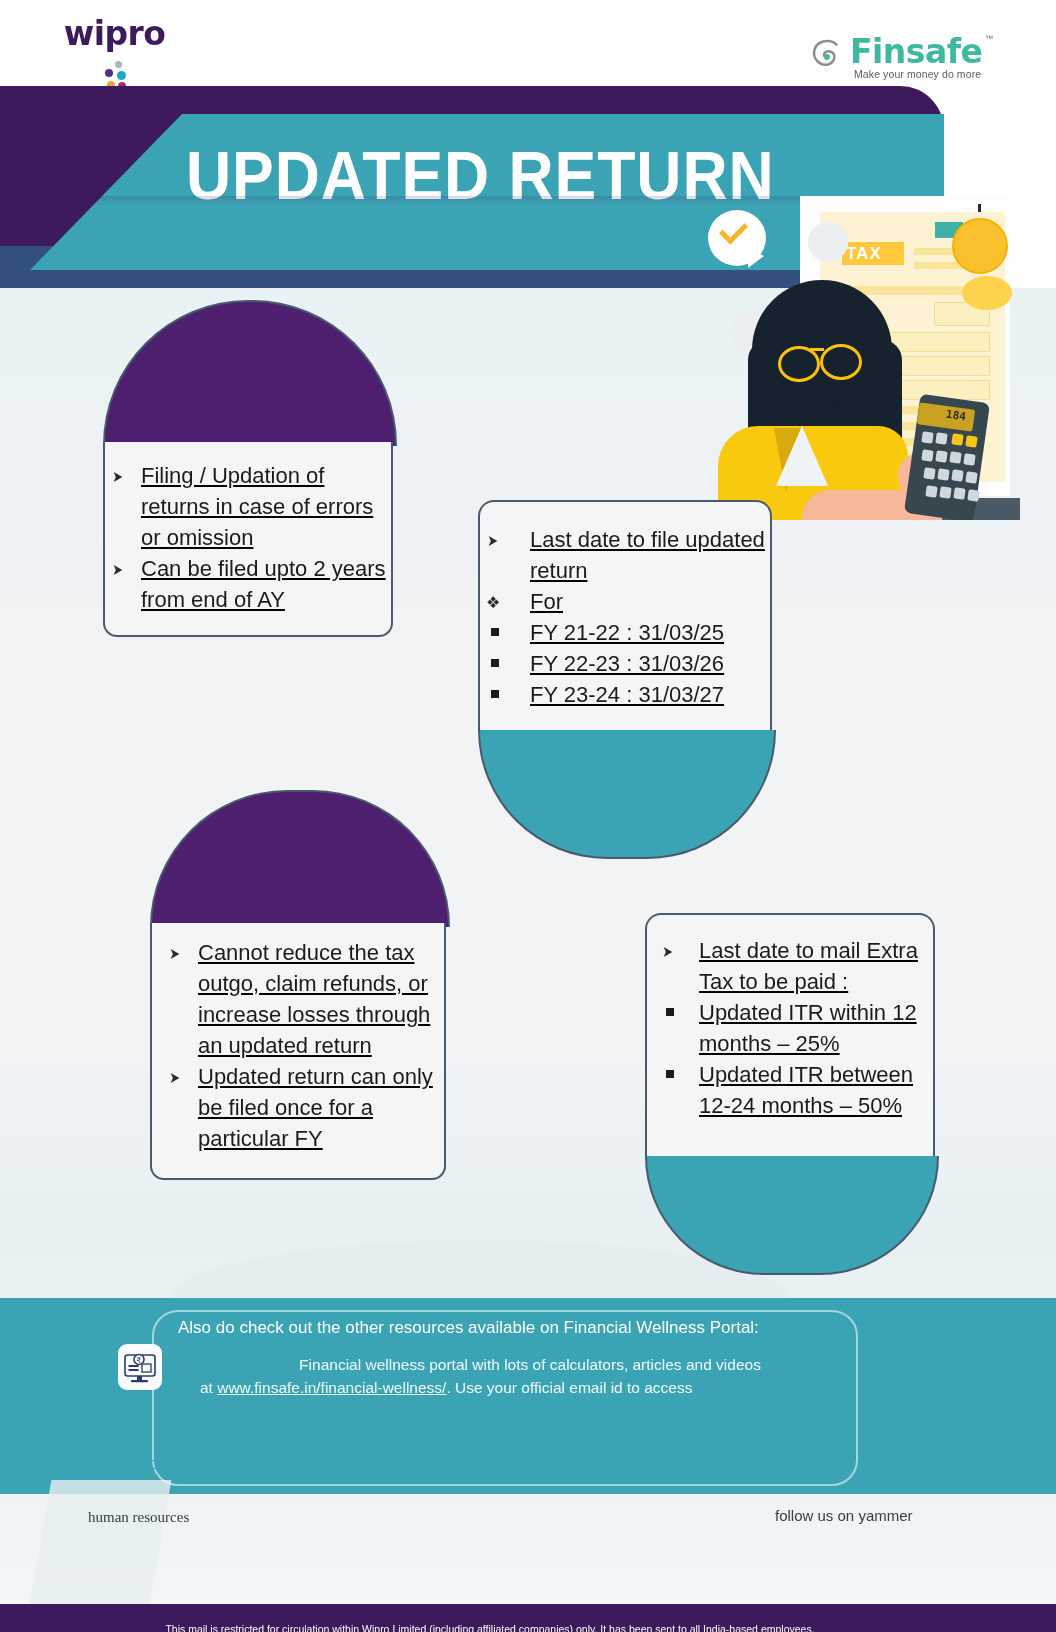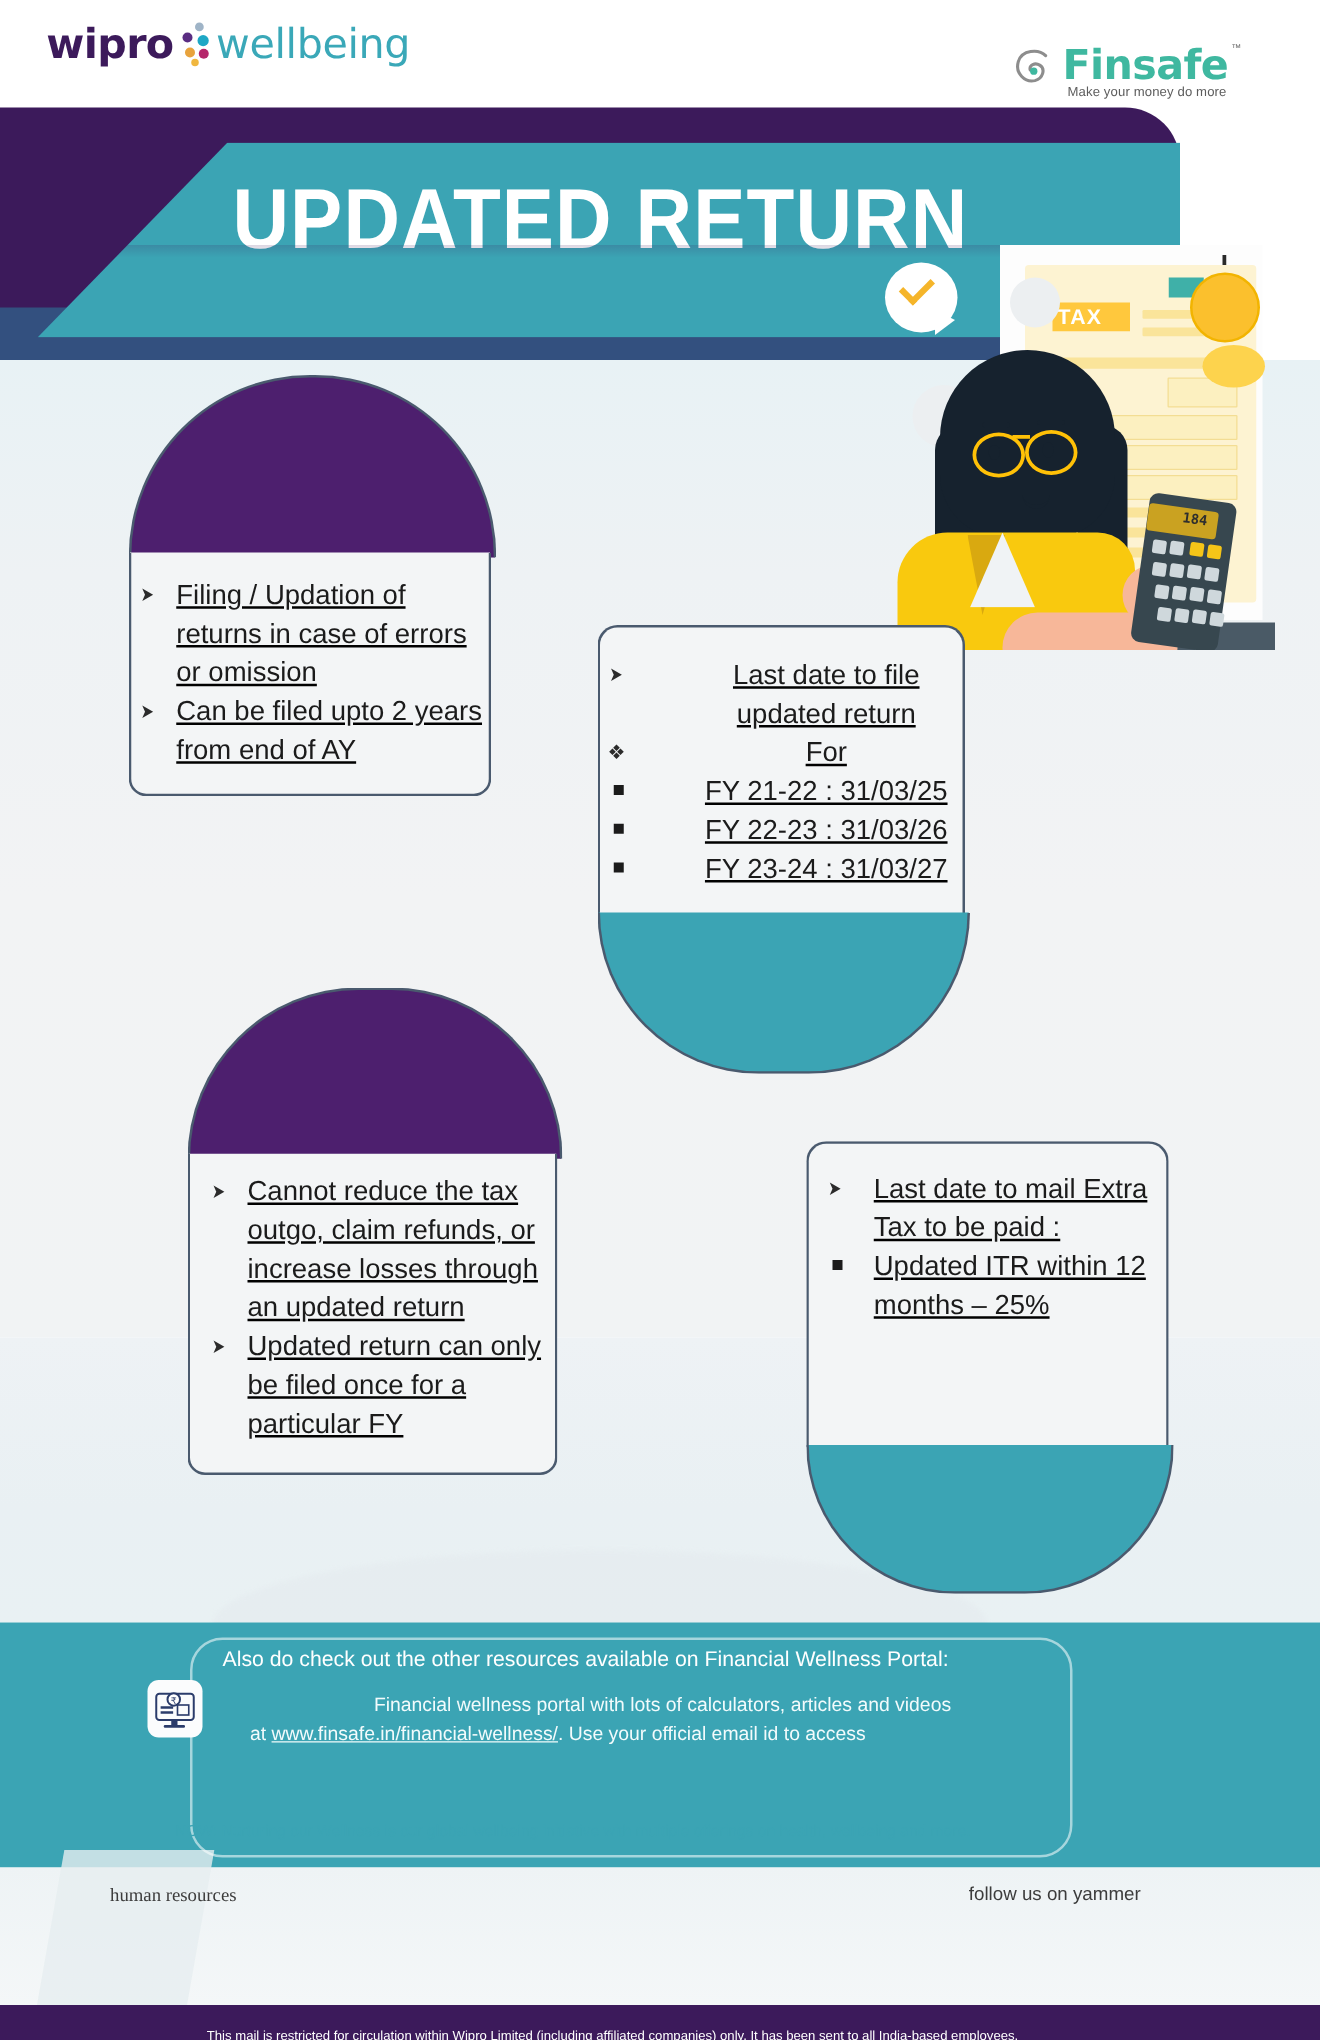--- a/index.html
+++ b/index.html
@@ -19,21 +19,21 @@
   .bg-teal{position:absolute;left:0;top:1298px;width:1056px;height:196px;background:#3ba4b4;}
   .bg-foot{position:absolute;left:0;top:1494px;width:1056px;height:110px;
     background:linear-gradient(180deg,#eef3f5 0%,#f4f7f8 100%);}
   .bg-bottombar{position:absolute;left:0;top:1604px;width:1056px;height:28px;background:#3c1a5b;}
   .bg-softblob{position:absolute;left:170px;top:1240px;width:620px;height:120px;border-radius:50%;
     background:#e4eaee;opacity:.55;filter:blur(2px);}
   .bg-softblob2{position:absolute;left:40px;top:1480px;width:120px;height:130px;
     background:#e6edf0;transform:skewX(-10deg);opacity:.8;}
 
   
-  .logo-wipro{position:absolute;left:37px;top:14px;display:flex;align-items:center;gap:4px;}
+  .logo-wipro{position:absolute;left:37px;top:14px;display:flex;align-items:center;gap:4px;flex-direction:column;}
   .logo-wipro .w1{font-size:33px;font-weight:bold;color:#3c1a5b;letter-spacing:-.5px;
     font-family:"DejaVu Sans", sans-serif;}
   .logo-wipro .w2{font-size:33px;color:#3aa8b8;letter-spacing:-.3px;
     font-family:"DejaVu Sans", sans-serif;}
   .dots{position:relative;width:26px;height:40px;}
   .dots i{position:absolute;border-radius:50%;display:block;}
 
   .logo-finsafe{position:absolute;left:808px;top:32px;width:195px;height:52px;}
   .fs-mark{position:absolute;left:0;top:4px;width:38px;height:38px;}
   .fs-name{position:absolute;left:42px;top:0px;font-size:33px;font-weight:bold;color:#3fb8a0;
@@ -132,21 +132,21 @@
   #card1 .body{top:142px;height:195px;border-bottom:2px solid #4a5a6e;
     border-bottom-left-radius:14px;border-bottom-right-radius:14px;}
   #card1 ul{position:absolute;left:0;top:160px;width:290px;font-size:22px;line-height:31px;}
 
   
   #card2{left:478px;top:500px;width:294px;height:357px;}
   #card2 .body{top:0;height:232px;border-top:2px solid #4a5a6e;
     border-top-left-radius:16px;border-top-right-radius:16px;}
   #card2 .tealdome{top:230px;height:127px;border-radius:0 0 150px 150px;}
   #card2 ul{position:absolute;left:0;top:24px;width:294px;font-size:22px;line-height:31px;}
-  #card2 li{padding-left:72px;text-align:center;}
+  #card2 li{padding-left:52px;}
 
   
   #card3{left:150px;top:790px;width:296px;height:390px;}
   #card3 .dome{height:135px;border-radius:150px 150px 0 0;}
   #card3 .body{top:133px;height:257px;border-bottom:2px solid #4a5a6e;
     border-bottom-left-radius:14px;border-bottom-right-radius:14px;}
   #card3 ul{position:absolute;left:10px;top:147px;width:290px;font-size:22px;line-height:31px;}
 
   
   #card4{left:645px;top:913px;width:290px;height:360px;}
@@ -316,20 +316,21 @@
       <li class="bl-arrow">Updated return can only be filed once for a particular FY</li>
     </ul>
   </div>
 
   <div class="card" id="card4">
     <div class="body"></div>
     <div class="tealdome"></div>
     <ul>
       <li class="bl-arrow">Last date to mail Extra Tax to be paid :</li>
       <li class="bl-square">Updated ITR within 12 months – 25%</li>
+      <li class="bl-square">Updated ITR between 12-24 months – 50%</li>
     </ul>
   </div>
 
   <div class="resbox"></div>
   <div class="res-title">Also do check out the other resources available on Financial Wellness Portal:</div>
   <div class="res-icon">
     <svg width="34" height="36" viewBox="0 0 34 36">
       <rect x="2" y="6" width="30" height="21" rx="2.5" fill="none" stroke="#2b3c6b" stroke-width="1.6"></rect>
       <rect x="5.5" y="16" width="10" height="2" fill="#2b3c6b"></rect>
       <rect x="5.5" y="20" width="10" height="2" fill="#2b3c6b"></rect>

